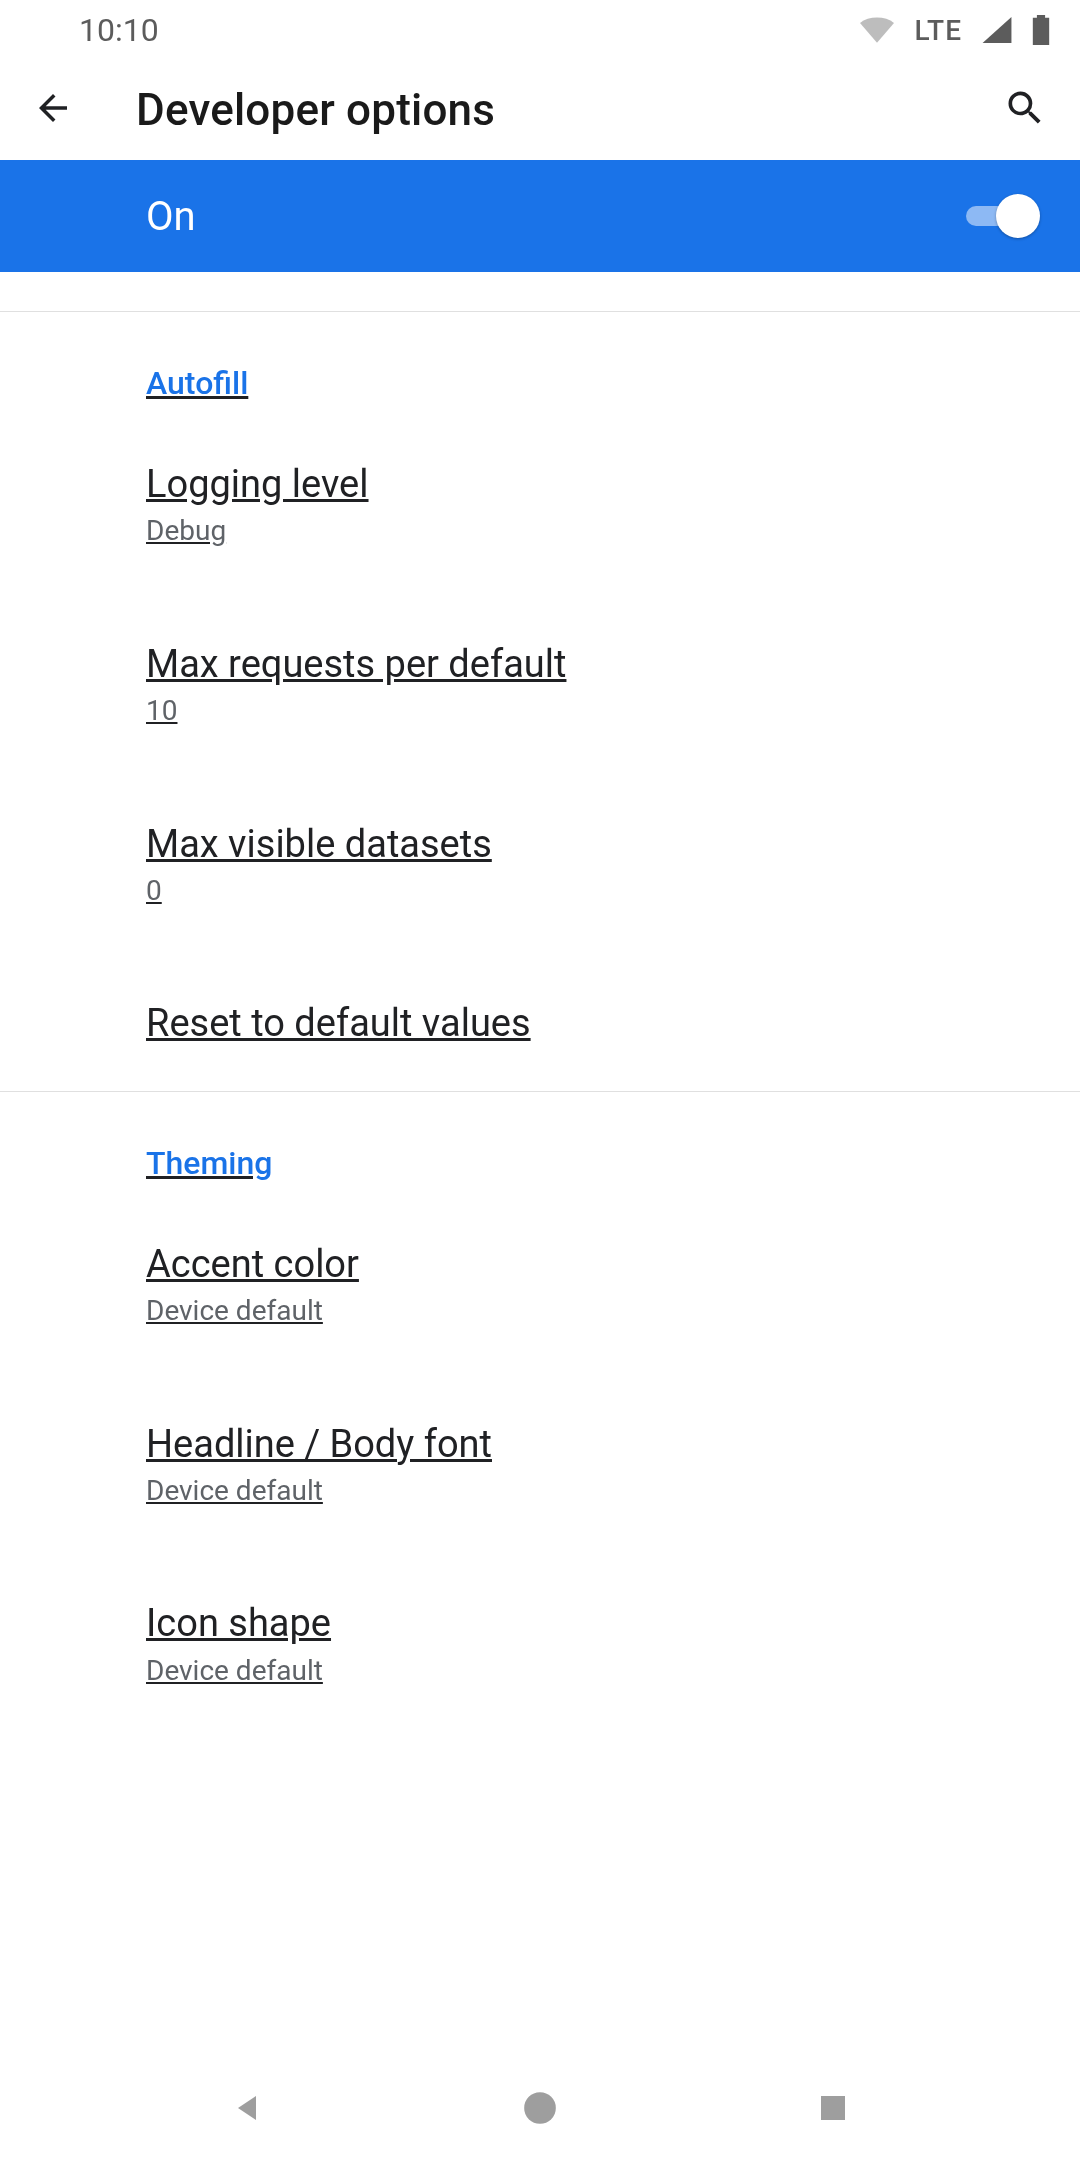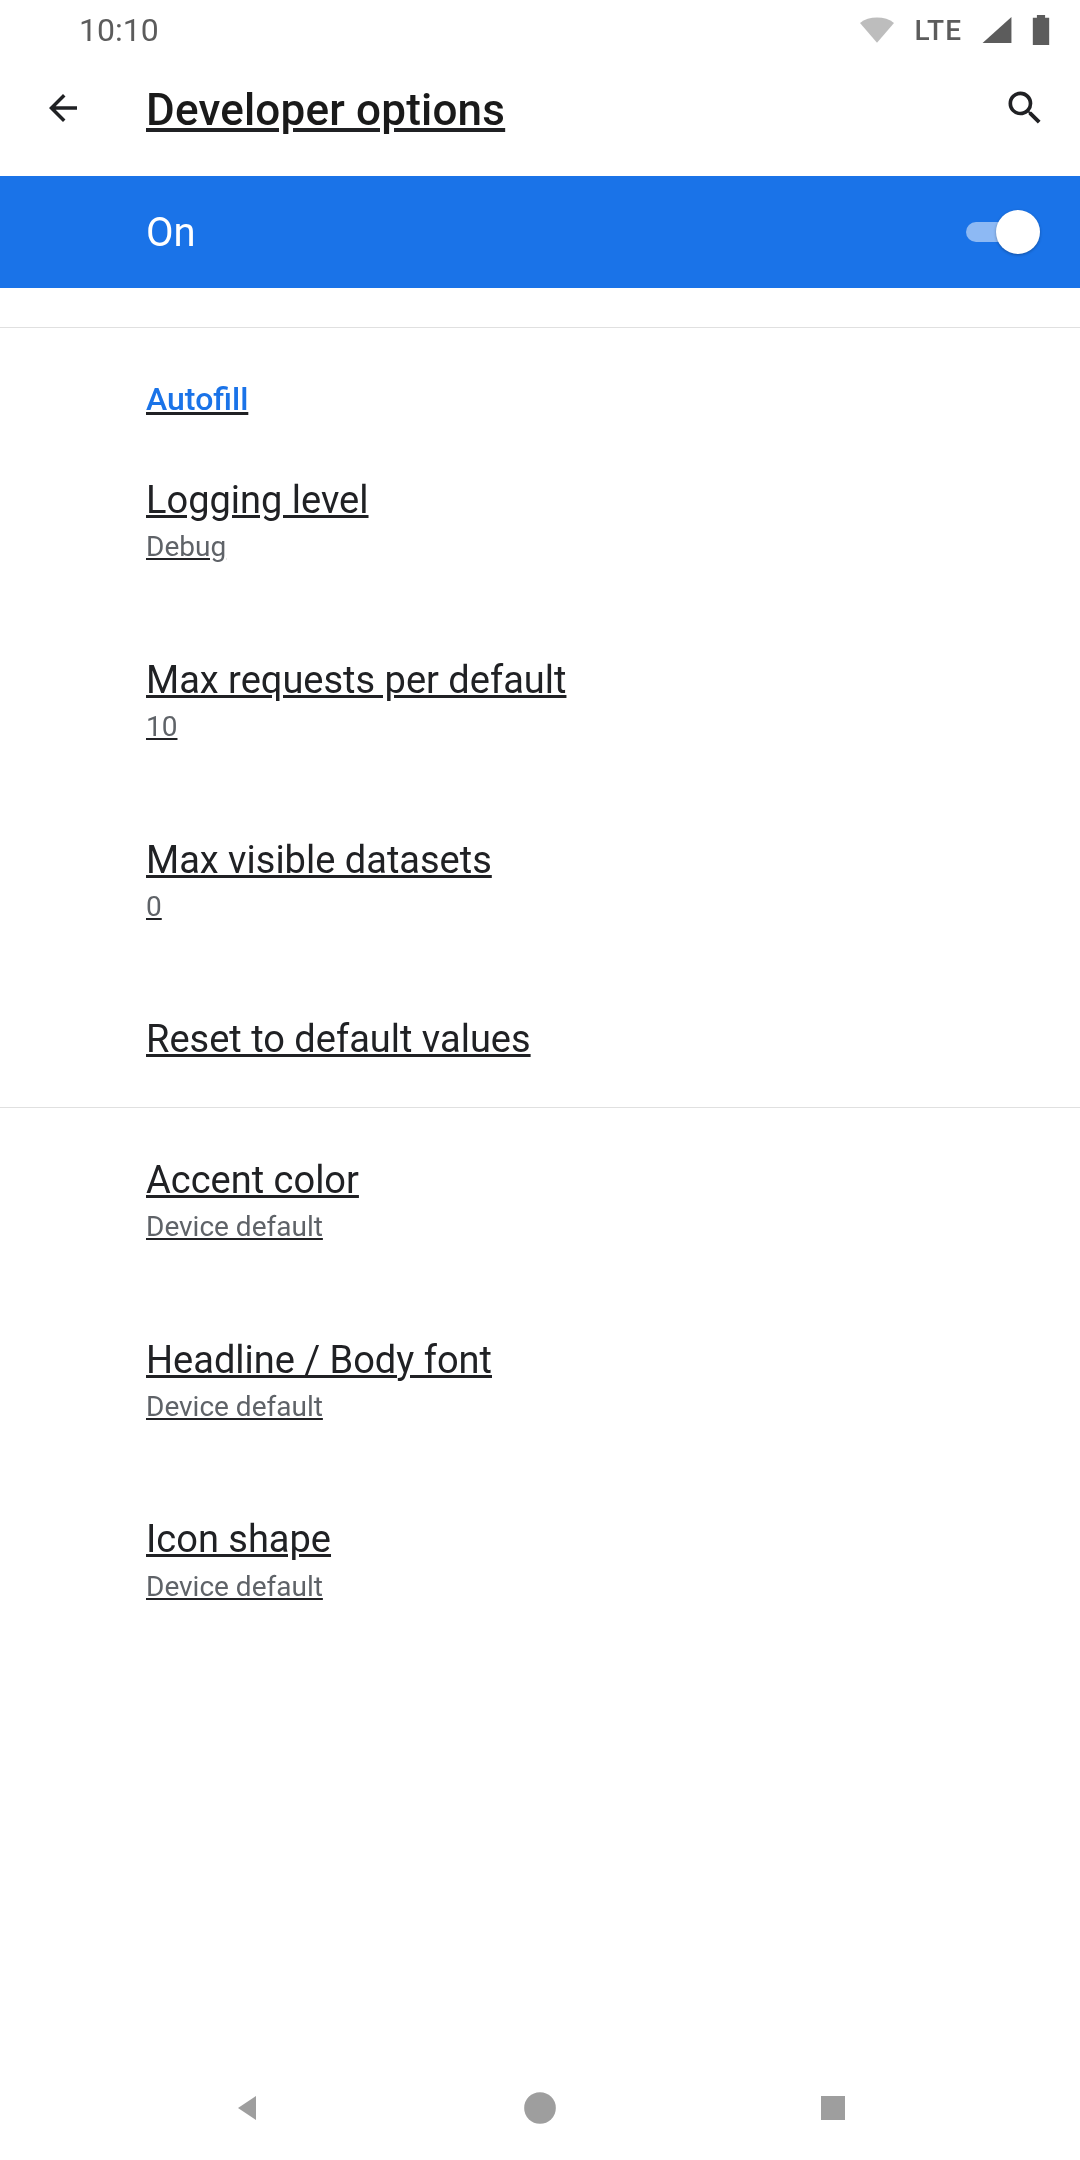--- a/index.html
+++ b/index.html
@@ -31,36 +31,35 @@
   .status-lte {
     font-size: 28px;
     font-weight: 500;
     letter-spacing: 1px;
     color: #5c5c5c;
   }
   .app-bar {
     height: 100px;
     display: flex;
     align-items: center;
-    padding: 0 30px 0 38px;
-    text-decoration: underline;
+    padding: 0 30px 0 28px;
   }
   .app-bar .back { width: 50px; height: 50px; display:flex; align-items:center; justify-content:center; }
   .app-bar .title {
     font-size: 44px;
     font-weight: 500;
     margin-left: 58px;
     letter-spacing: 0.2px;
     color: #1a1a1a;
   }
   .app-bar .spacer { flex: 1; }
   .app-bar .search { width: 50px; height: 50px; display:flex; align-items:center; justify-content:center; }
 
   .master-toggle {
-    margin-top: 16px;
+    margin-top: 0px;
     background: #1a73e8;
     height: 112px;
     display: flex;
     align-items: center;
     padding: 0 40px 0 146px;
     color: #ffffff;
   }
   .master-toggle .label {
     font-size: 40px;
     font-weight: 400;
@@ -203,20 +202,21 @@
     <div class="primary">Max visible datasets</div>
     <div class="secondary">0</div>
   </div>
 
   <div class="pref">
     <div class="primary">Reset to default values</div>
   </div>
 
   <div class="divider"></div>
 
+  <div class="section-header">Theming</div>
 
   <div class="pref">
     <div class="primary">Accent color</div>
     <div class="secondary">Device default</div>
   </div>
 
   <div class="pref">
     <div class="primary">Headline / Body font</div>
     <div class="secondary">Device default</div>
   </div>

